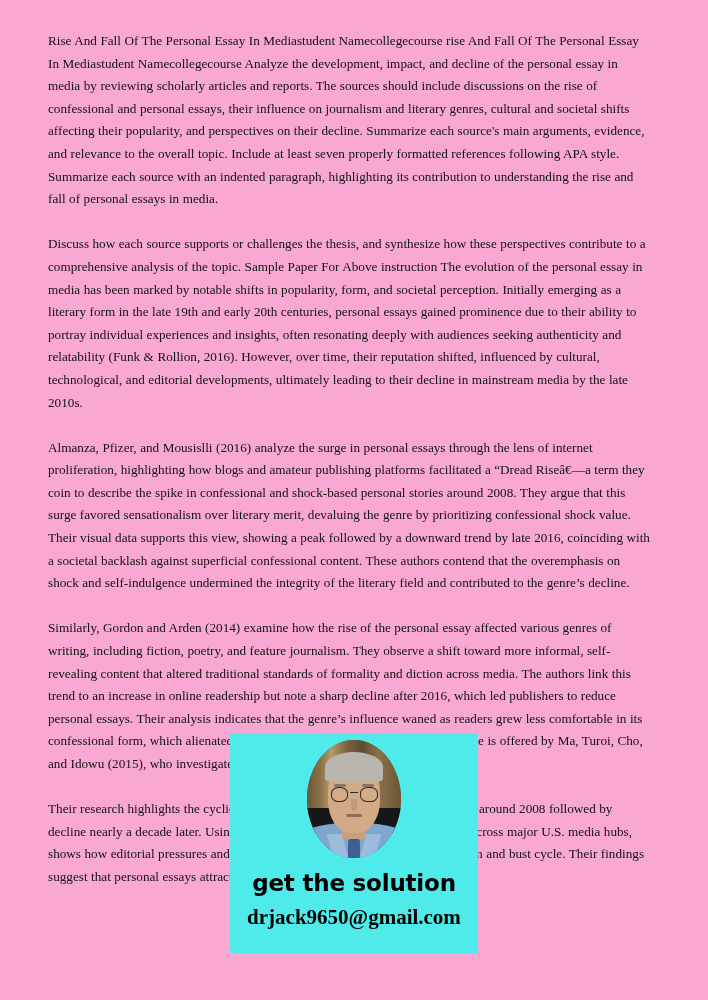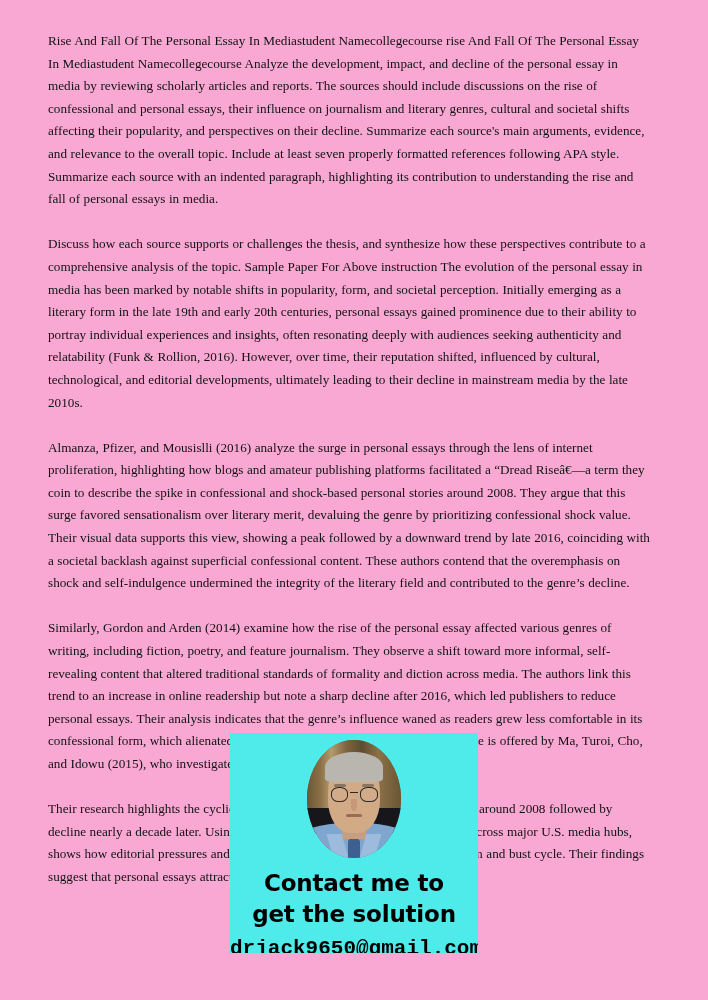--- a/index.html
+++ b/index.html
@@ -148,21 +148,21 @@
     font-weight: bold;
     font-size: 23px;
     line-height: 31px;
     color: #000000;
     letter-spacing: -0.2px;
   }
   #contact-email {
     margin-top: 6px;
     width: 100%;
     text-align: center;
-    font-family: Liberation Mono, monospace;
+    font-family: Liberation Serif, serif;
     font-weight: bold;
     font-size: 21px;
     line-height: 25px;
     color: #000000;
   }
 </style>
 </head>
 <body>
 
 <div id="page">
@@ -190,21 +190,20 @@
       <div class="ph-brow l"></div>
       <div class="ph-brow r"></div>
       <div class="ph-glass l"></div>
       <div class="ph-glass r"></div>
       <div class="ph-bridge"></div>
       <div class="ph-nose"></div>
       <div class="ph-mouth"></div>
     </div>
 
     <div id="contact-lines">
-      <div>Contact me to</div>
       <div>get the solution</div>
     </div>
 
     <div id="contact-email">drjack9650@gmail.com</div>
 
   </div>
 
 </div>
 
 </body></html>

